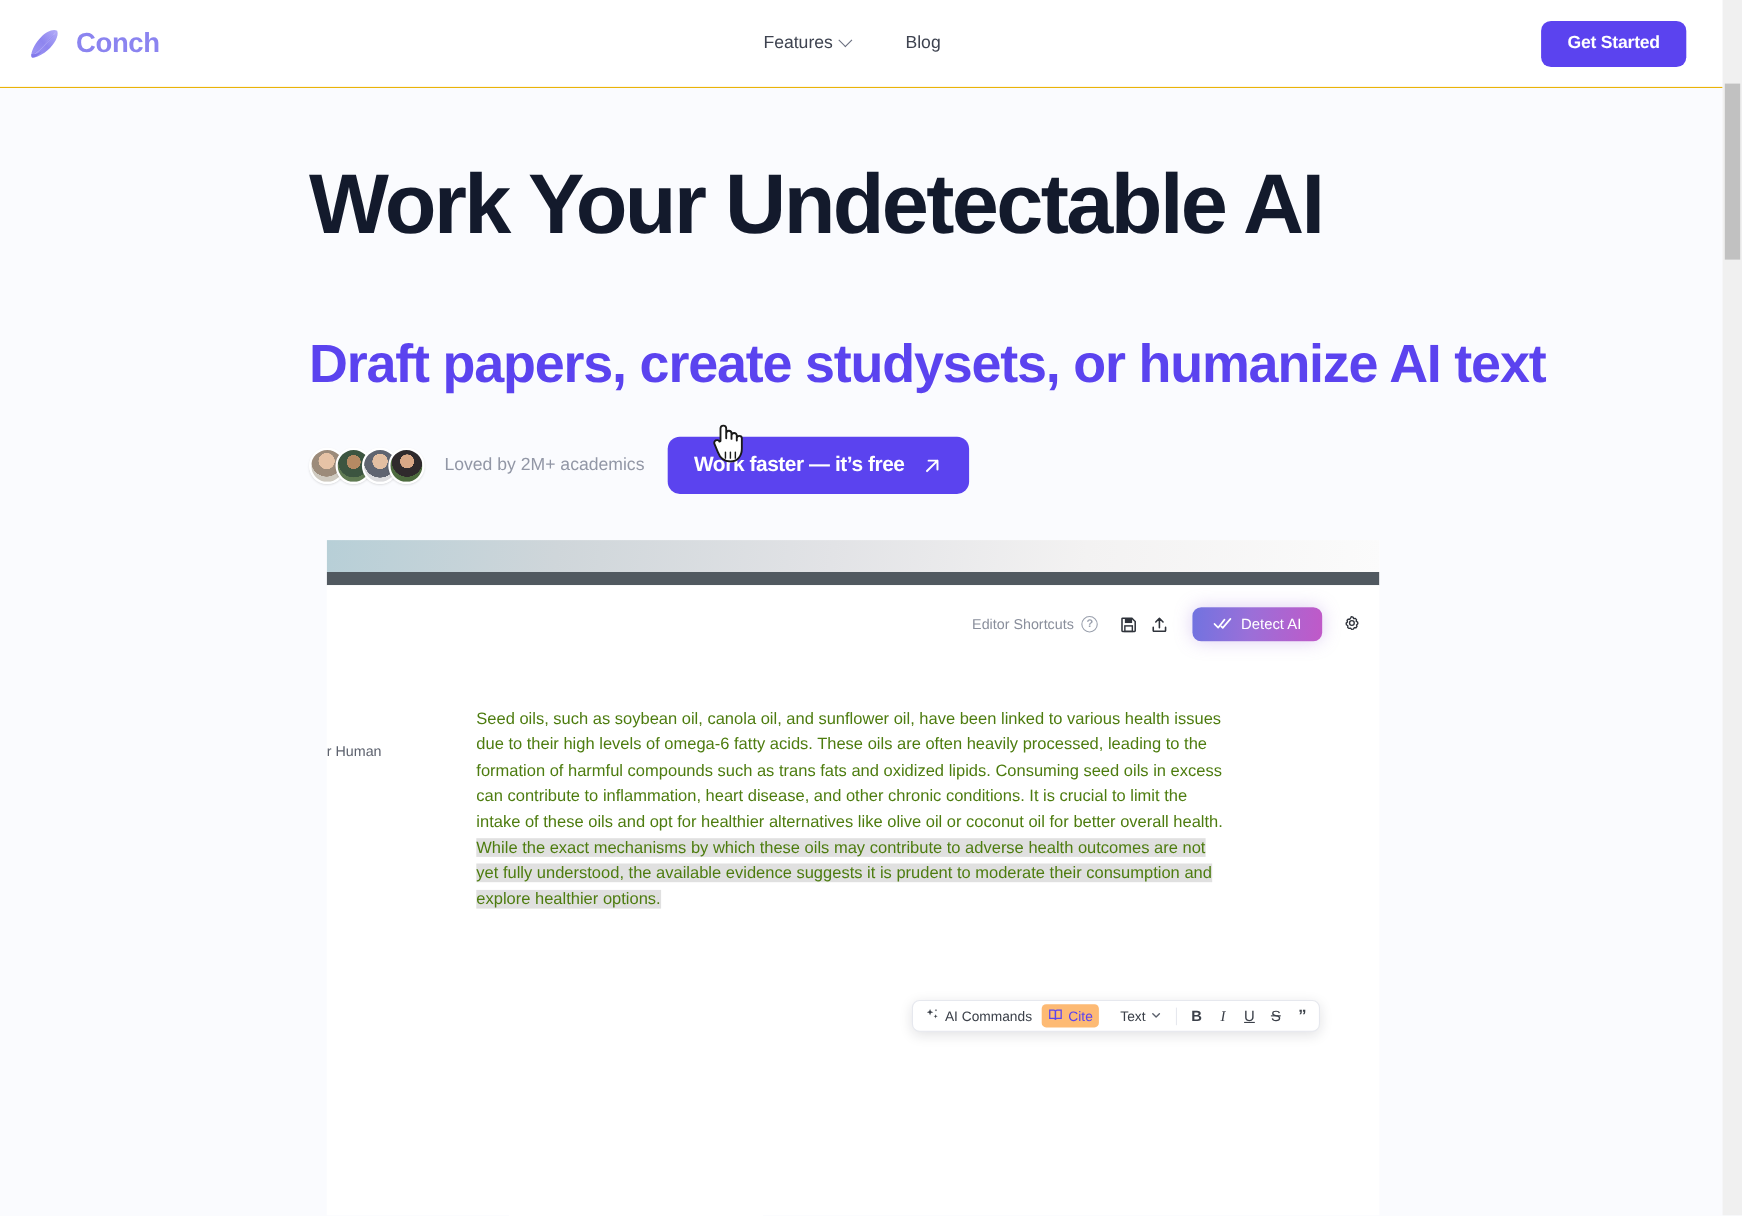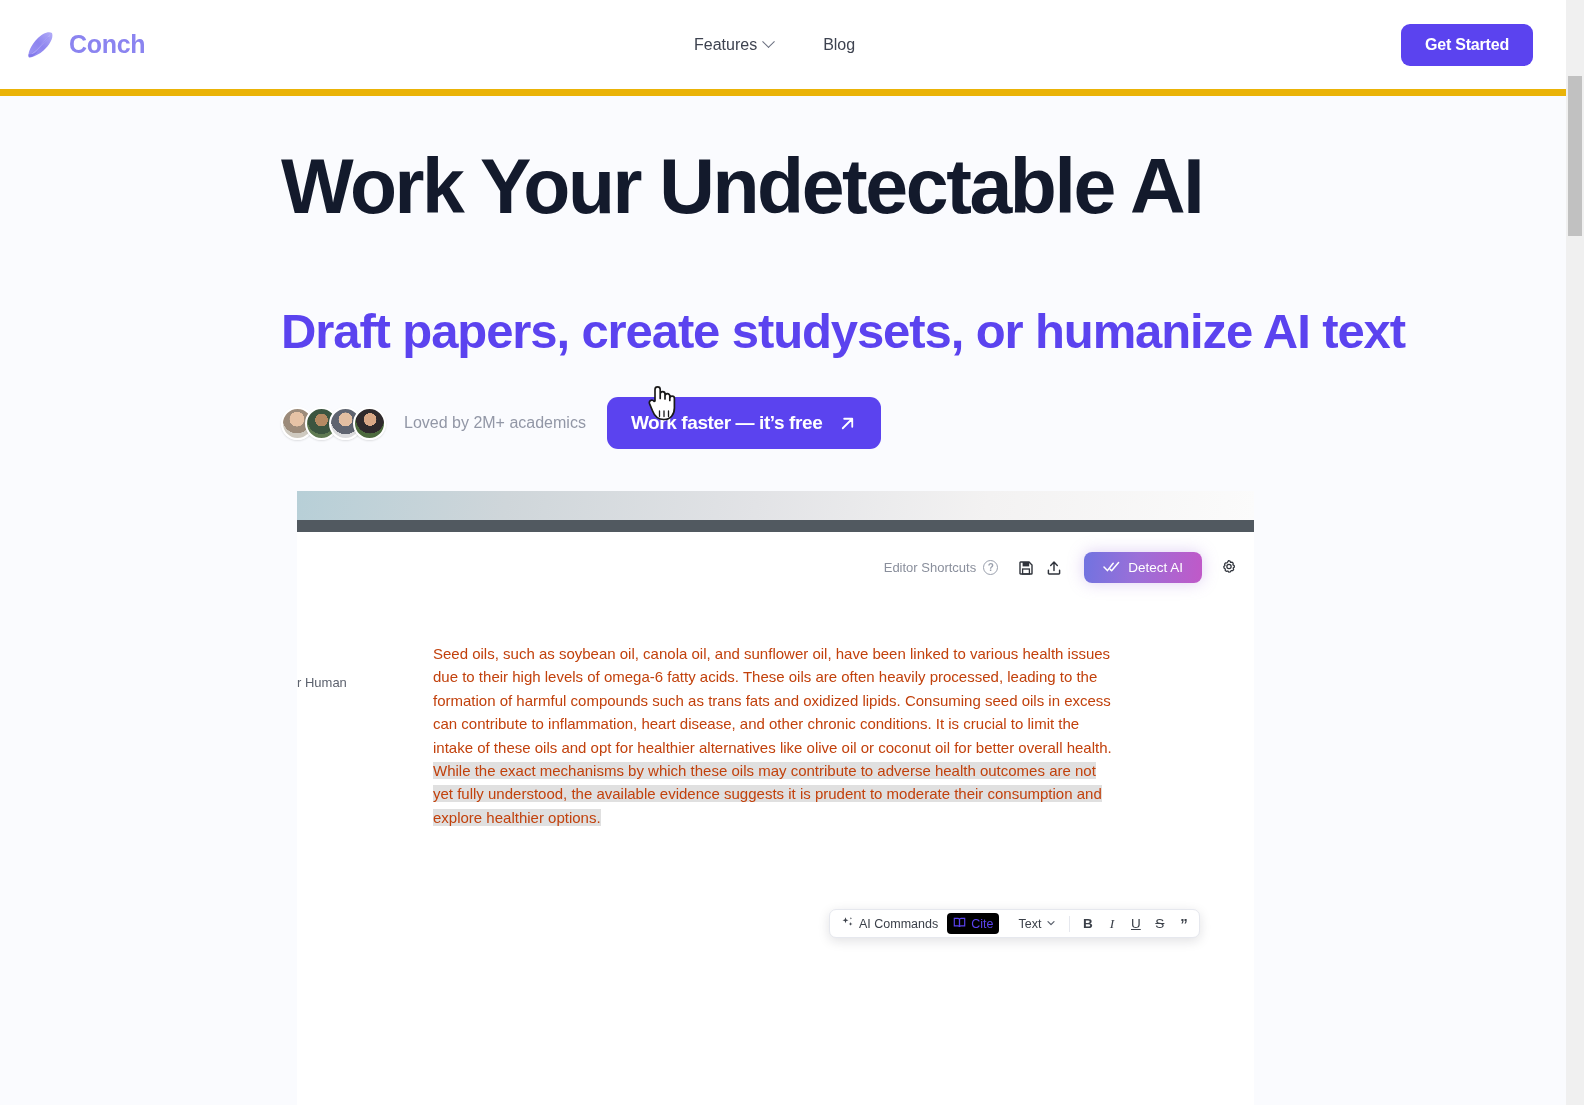--- a/index.html
+++ b/index.html
@@ -14,23 +14,23 @@
     font-family: "Liberation Sans", sans-serif;
     background: #fafbfe;
     position: relative;
   }
 
   
   .header {
     position: absolute;
     top: 0; left: 0;
     width: 1566px;
-    height: 96px;
+    height: 80px;
     background: #ffffff;
-    border-bottom: 7px solid #eab308;
+    border-bottom: 1px solid #eab308;
     display: flex;
     align-items: center;
     z-index: 30;
   }
 
   .brand {
     position: absolute;
     left: 24px;
     display: flex;
     align-items: center;
@@ -265,21 +265,21 @@
   .doc-title {
     font-size: 25.5px;
     font-weight: 700;
     color: #33383f;
     letter-spacing: -0.5px;
     margin-bottom: 37px;
   }
   .doc-para {
     font-size: 15px;
     line-height: 23.4px;
-    color: #c2410c;
+    color: #4d7c0f;
   }
   .sel { background: #e0e0e0; }
 
   
   .fmt-bar {
     position: absolute;
     top: 377px;
     left: 532px;
     height: 29px;
     background: #ffffff;
@@ -297,21 +297,21 @@
     gap: 5px;
     height: 21px;
     padding: 0 6px;
     border-radius: 4px;
     font-size: 12.5px;
     color: #3b4049;
     cursor: pointer;
     white-space: nowrap;
   }
   .fmt-item.active {
-    background: #000000;
+    background: #fdba74;
     color: #5b43ef;
   }
   .fmt-div {
     width: 1px; height: 16px;
     background: #e6e8ee;
     margin: 0 4px;
   }
   .fmt-mark {
     width: 21px; height: 21px;
     display: flex; align-items: center; justify-content: center;

